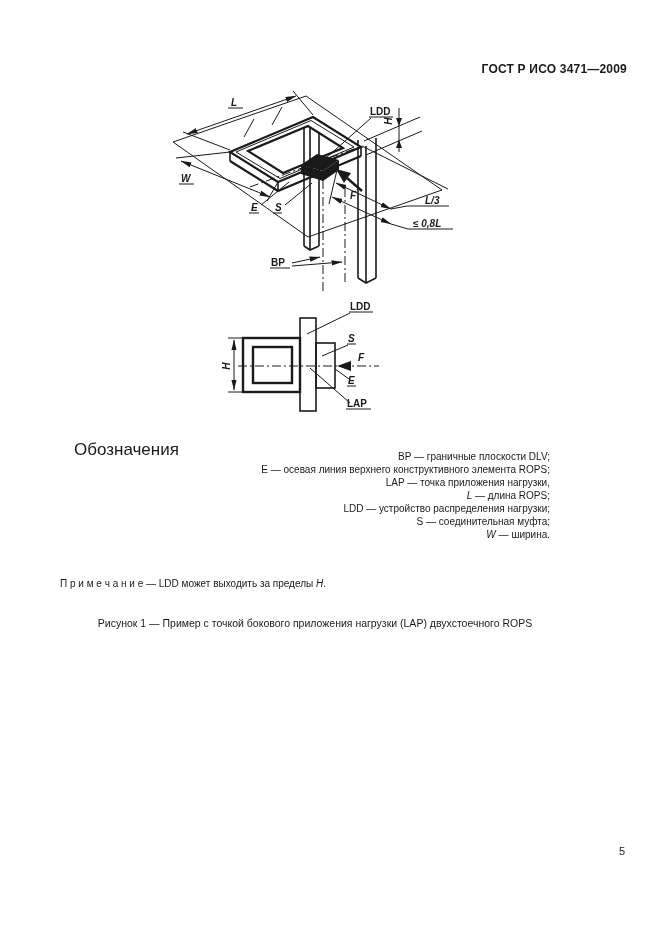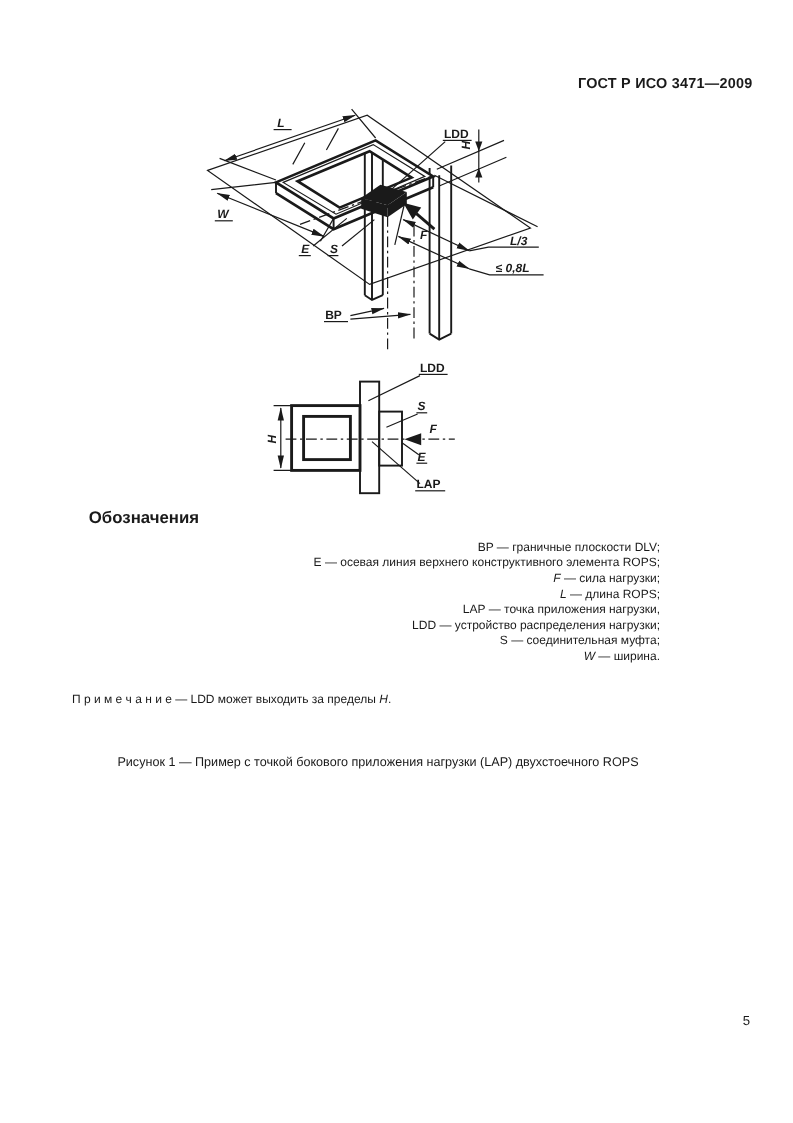--- a/index.html
+++ b/index.html
@@ -11,37 +11,37 @@
     color:#1a1a1a;
     overflow:hidden;
     padding-left:44px;
   }
   .header{
     position:absolute;top:62px;right:78px;
     font-size:12px;font-weight:bold;letter-spacing:0.2px;
   }
   .fig-svg{position:absolute;left:0;top:0;}
   .legend-title{
-    position:absolute;left:74px;top:423px;
-    font-size:14px;font-weight:bold;
+    position:absolute;left:74px;top:440px;
+    font-size:17px;font-weight:normal;
   }
   .legend-list{
     position:absolute;left:70px;top:450px;width:480px;
     font-size:10px;line-height:13px;text-align:right;
   }
   .lg-row{white-space:nowrap;}
   .sym-it{font-style:italic;}
   .note{
     position:absolute;left:60px;top:578px;width:500px;
     font-size:10px;
   }
   .note i{font-style:italic;}
   .caption{
     position:absolute;left:0;top:617px;width:630px;
-    text-align:center;font-size:10.5px;margin-top:12px;
+    text-align:center;font-size:10.5px;
   }
   .pagenum{
     position:absolute;top:845px;right:80px;
     font-size:11px;
   }
   
   .ln{stroke:#1a1a1a;fill:none;}
   .thin{stroke-width:1;}
   .med{stroke-width:1.6;}
   .thick{stroke-width:2.2;}
@@ -205,23 +205,22 @@
         <line class="ln thin" x1="350" y1="403" x2="310" y2="368"></line>
       </g>
     </g>
   </svg>
 
   <div class="legend-title">Обозначения</div>
 
   <div class="legend-list">
       <div class="lg-row"><span>BP</span><span> — </span><span>граничные плоскости DLV;</span></div>
       <div class="lg-row"><span>E</span><span> — </span><span>осевая линия верхнего конструктивного элемента ROPS;</span></div>
-      <div class="lg-row"><span class="sym-it">F</span><span> — </span><span>сила нагрузки;</span></div>
+      <div class="lg-row"><span>LAP</span><span> — </span><span>точка приложения нагрузки,</span></div>
       <div class="lg-row"><span class="sym-it">L</span><span> — </span><span>длина ROPS;</span></div>
-      <div class="lg-row"><span>LAP</span><span> — </span><span>точка приложения нагрузки,</span></div>
       <div class="lg-row"><span>LDD</span><span> — </span><span>устройство распределения нагрузки;</span></div>
       <div class="lg-row"><span>S</span><span> — </span><span>соединительная муфта;</span></div>
       <div class="lg-row"><span class="sym-it">W</span><span> — </span><span>ширина.</span></div>
     </div>
 
   <div class="note"><span>П р и м е ч а н и е — LDD может выходить за пределы </span><i>H</i><span>.</span></div>
 
   <div class="caption">Рисунок 1 — Пример с точкой бокового приложения нагрузки (LAP) двухстоечного ROPS</div>
 
   <div class="pagenum">5</div>

